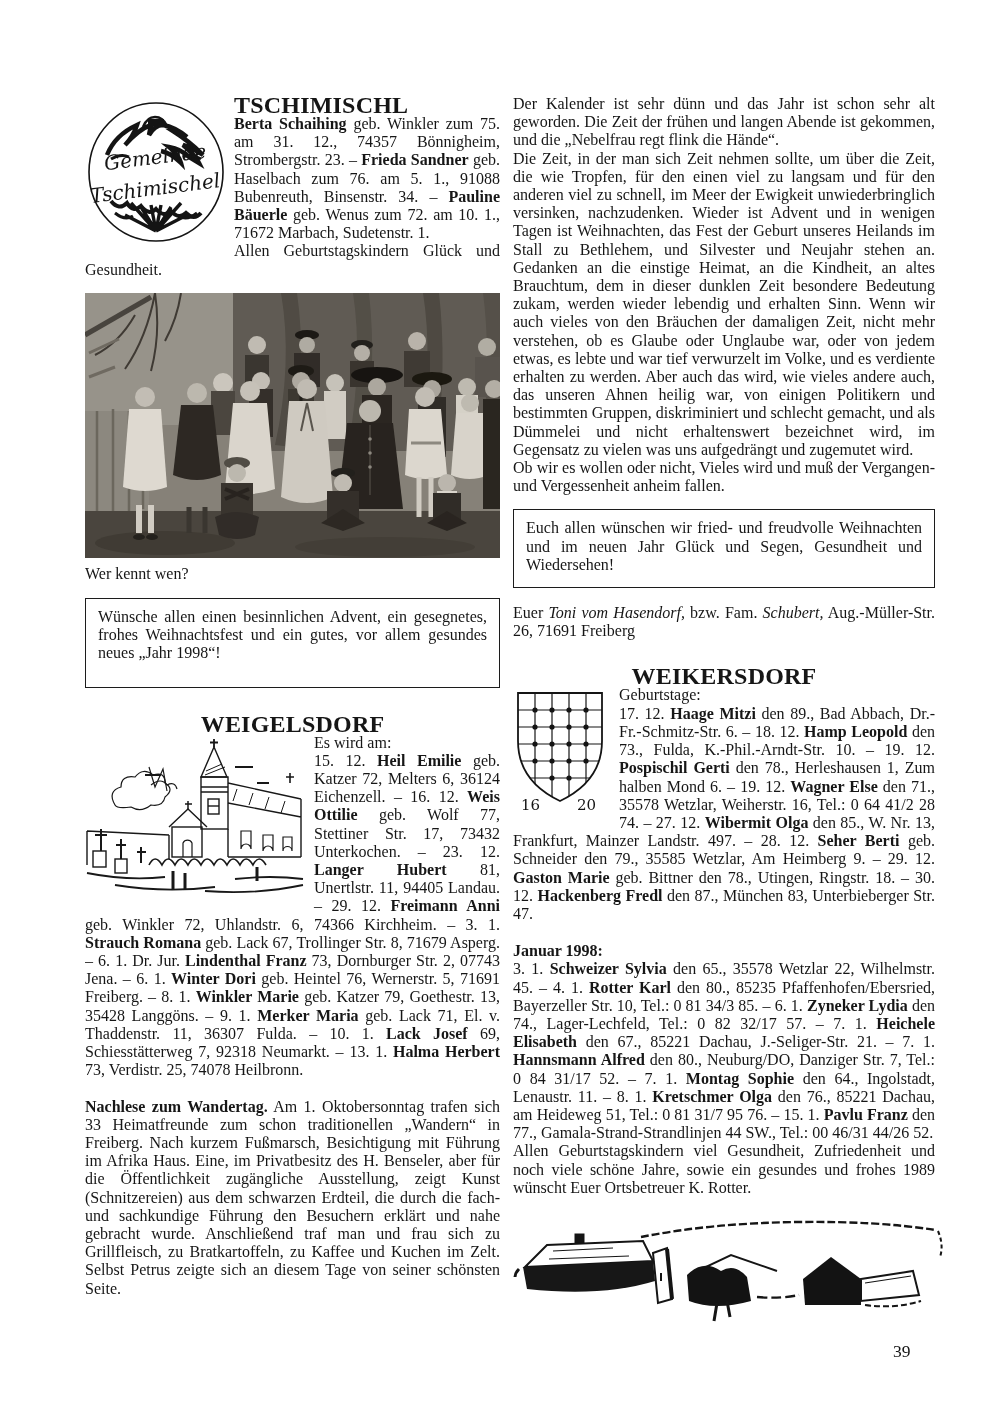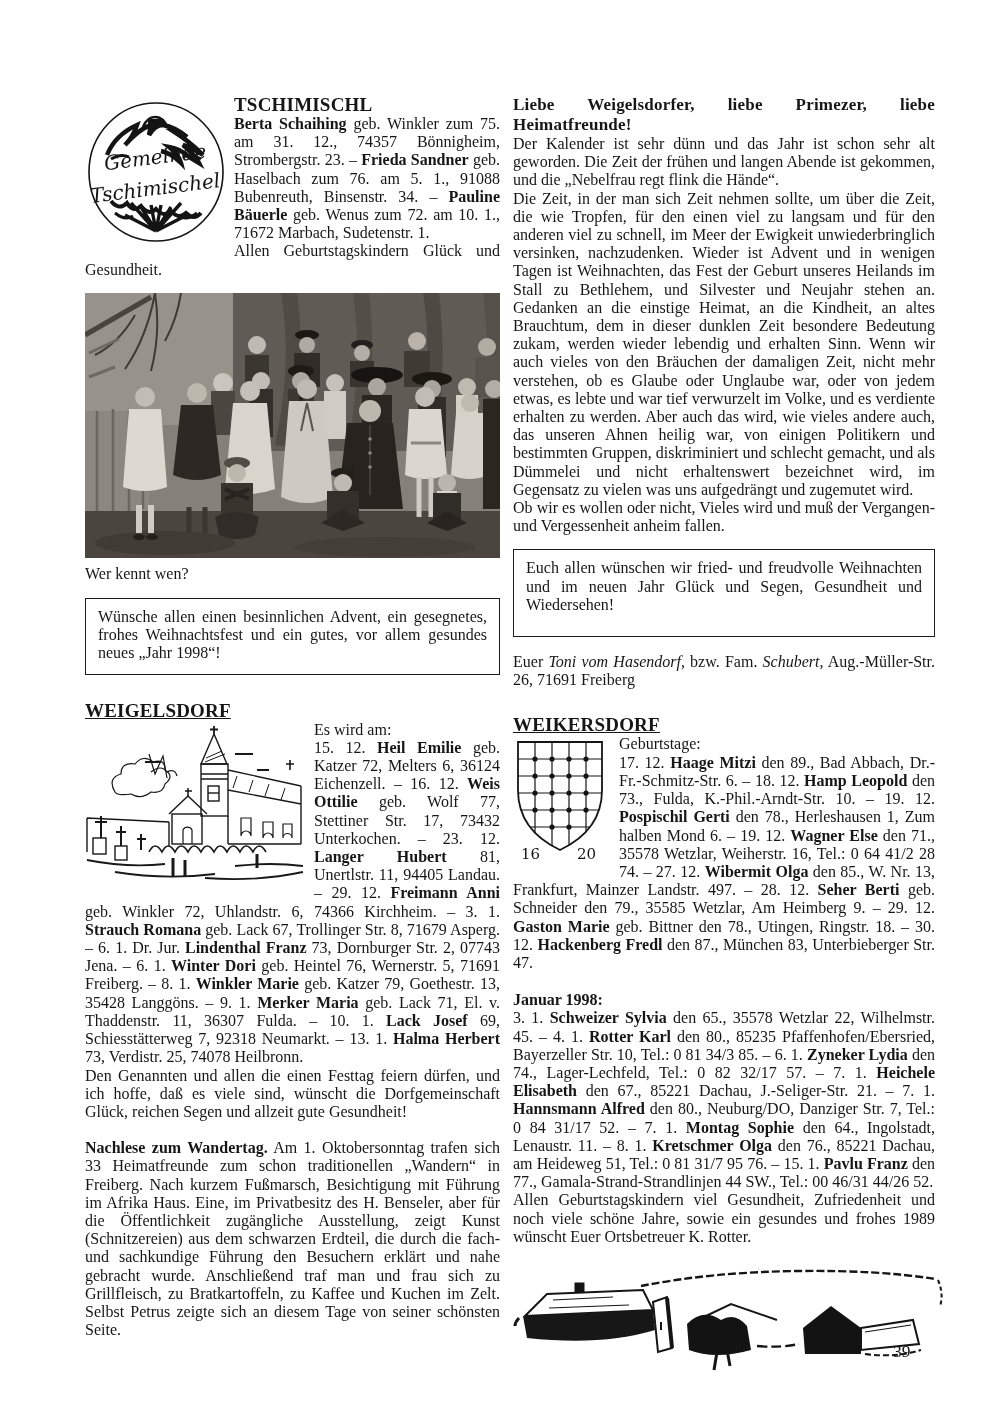--- a/index.html
+++ b/index.html
@@ -2,34 +2,34 @@
 <html lang="de"><head>
 <meta charset="utf-8">
 <style>
   html,body{margin:0;padding:0;background:#ffffff;}
   .page{position:relative;width:1000px;height:1412px;background:#fff;overflow:hidden;
         font-family:"Liberation Serif","DejaVu Serif",serif;color:#161616;}
   .col{position:absolute;text-align:justify;font-size:16px;line-height:18.2px;
        -webkit-hyphens:auto;hyphens:auto;}
   .col-left{left:85px;top:95px;width:415px;}
   .col-right{left:513px;top:95px;width:422px;}
-  .sec-title{font-weight:700;font-size:19px;letter-spacing:.2px;line-height:20px;}
-  .center{text-decoration:underline;}
+  .sec-title{font-weight:700;font-size:24px;letter-spacing:.2px;line-height:20px;}
+  .center{text-align:center;}
   .block{overflow:hidden;} 
   .seal-float{float:left;width:142px;height:150px;margin:2px 7px 2px 0;}
   .church-float{float:left;width:222px;height:162px;margin:5px 7px 2px 0;}
   .shield-float{float:left;width:94px;height:124px;margin:3px 12px 2px 0;}
   .photo-fig{margin:14px 0 0;}
   .photo-fig svg{display:block;width:415px;height:265px;}
   .caption{margin:7px 0 0;}
-  .wish-box{margin:15px 0 0;border:1.7px solid #1c1c1c;padding:9px 12px 11px;}
+  .wish-box{margin:15px 0 0;border:1.7px solid #1c1c1c;padding:9px 12px 24px;}
   .contact{margin:16px 0 0;}
   .mt-sec{margin-top:26px;}
   .mt-par{margin-top:18px;}
-  .box2{margin:14px 0 0;border:1.7px solid #1c1c1c;padding:9px 12px 22px;}
+  .box2{margin:14px 0 0;border:1.7px solid #1c1c1c;padding:9px 12px 13px;}
   .sig{margin:16px 0 0;}
   .jan-title{font-weight:700;margin-top:19px;}
   .sketch{margin:16px 0 0;}
   .sketch svg{display:block;width:430px;height:112px;}
   .pagenum{position:absolute;left:893px;top:1341px;font-size:17.5px;}
   svg text{font-family:"DejaVu Serif","Liberation Serif",serif;}
 </style>
 </head>
 <body>
 
@@ -216,29 +216,27 @@
 
             <path d="M64,126 q6,-12 13,0 q6,-12 13,0 q6,-12 13,0 q6,-12 13,0 q6,-12 13,0 q6,-12 13,0 q6,-12 13,0 q6,-12 13,0 q6,-12 13,0" stroke-width="1.6"></path>
 
             <path d="M2,134 q40,8 78,4 M30,146 q50,8 100,2 M120,152 q50,4 98,-6 M150,140 q36,-4 68,0" stroke-width="1.8"></path>
             <path d="M88,132 v18 M100,134 v16 M172,128 v14" stroke-width="3"></path>
           </g>
         </svg>
       </div>
       <div>Es wird am:</div>
       <div><span>15. 12. </span><span style="font-weight: 700;">Heil Emilie</span><span> geb. Katzer 72, Melters 6, 36124 Eichenzell. – 16. 12. </span><span style="font-weight: 700;">Weis Ottilie</span><span> geb. Wolf 77, Stettiner Str. 17, 73432 Unterkochen. – 23. 12. </span><span style="font-weight: 700;">Langer Hubert</span><span> 81, Unertlstr. 11, 94405 Landau. – 29. 12. </span><span style="font-weight: 700;">Freimann Anni</span><span> geb. Winkler 72, Uhlandstr. 6, 74366 Kirchheim. – 3. 1. </span><span style="font-weight: 700;">Strauch Romana</span><span> geb. Lack 67, Trollinger Str. 8, 71679 Asperg. – 6. 1. Dr. Jur. </span><span style="font-weight: 700;">Lindenthal Franz</span><span> 73, Dornburger Str. 2, 07743 Jena. – 6. 1. </span><span style="font-weight: 700;">Winter Dori</span><span> geb. Heintel 76, Wernerstr. 5, 71691 Freiberg. – 8. 1. </span><span style="font-weight: 700;">Winkler Marie</span><span> geb. Katzer 79, Goethestr. 13, 35428 Langgöns. – 9. 1. </span><span style="font-weight: 700;">Merker Maria</span><span> geb. Lack 71, El. v. Thaddenstr. 11, 36307 Fulda. – 10. 1. </span><span style="font-weight: 700;">Lack Josef</span><span> 69, Schiesstätterweg 7, 92318 Neumarkt. – 13. 1. </span><span style="font-weight: 700;">Halma Herbert</span><span> 73, Verdistr. 25, 74078 Heilbronn.</span></div>
-      <div>Den Genannten und allen die einen Festtag feiern dürfen, und ich hoffe, daß es viele sind, wünscht die Dorfgemeinschaft Glück, reichen Segen und allzeit gute Gesundheit!</div>
     </div>
 
     <div class="mt-par"><span style="font-weight: 700;">Nachlese zum Wandertag.</span><span> Am 1. Oktobersonntag trafen sich 33 Heimatfreunde zum schon traditionellen „Wandern“ in Freiberg. Nach kurzem Fußmarsch, Besichtigung mit Führung im Afrika Haus. Eine, im Privatbesitz des H. Benseler, aber für die Öffentlichkeit zugängliche Ausstellung, zeigt Kunst (Schnitzereien) aus dem schwarzen Erdteil, die durch die fach- und sachkundige Führung den Besuchern erklärt und nahe gebracht wurde. Anschließend traf man und frau sich zu Grillfleisch, zu Bratkartoffeln, zu Kaffee und Kuchen im Zelt. Selbst Petrus zeigte sich an diesem Tage von seiner schönsten Seite.</span></div>
   </div>
 
   <div class="col col-right">
 
-    <div class="sec-title" style="font-size:17px;">Liebe Weigelsdorfer, liebe Primezer, liebe Heimatfreunde!</div>
     <div>Der Kalender ist sehr dünn und das Jahr ist schon sehr alt geworden. Die Zeit der frühen und langen Abende ist gekommen, und die „Nebelfrau regt flink die Hände“.</div>
     <div>Die Zeit, in der man sich Zeit nehmen sollte, um über die Zeit, die wie Tropfen, für den einen viel zu langsam und für den anderen viel zu schnell, im Meer der Ewigkeit unwiederbringlich versinken, nachzudenken. Wieder ist Advent und in wenigen Tagen ist Weihnachten, das Fest der Geburt unseres Heilands im Stall zu Bethlehem, und Silvester und Neujahr stehen an. Gedanken an die einstige Heimat, an die Kindheit, an altes Brauchtum, dem in dieser dunklen Zeit besondere Bedeutung zukam, werden wieder lebendig und erhalten Sinn. Wenn wir auch vieles von den Bräuchen der damaligen Zeit, nicht mehr verstehen, ob es Glaube oder Unglaube war, oder von jedem etwas, es lebte und war tief verwurzelt im Volke, und es verdiente erhalten zu werden. Aber auch das wird, wie vieles andere auch, das unseren Ahnen heilig war, von einigen Politikern und bestimmten Gruppen, diskriminiert und schlecht gemacht, und als Dümmelei und nicht erhaltenswert bezeichnet wird, im Gegensatz zu vielen was uns aufgedrängt und zugemutet wird.</div>
     <div>Ob wir es wollen oder nicht, Vieles wird und muß der Vergangen- und Vergessenheit anheim fallen.</div>
 
     <div class="box2">Euch allen wünschen wir fried- und freudvolle Weihnachten und im neuen Jahr Glück und Segen, Gesundheit und Wiedersehen!</div>
 
     <div class="sig"><span>Euer </span><span style="font-style: italic;">Toni vom Hasendorf,</span><span> bzw. Fam. </span><span style="font-style: italic;">Schubert,</span><span> Aug.-Müller-Str. 26, 71691 Freiberg</span></div>
 
     <div class="sec-title center mt-sec">WEIKERSDORF</div>
 

